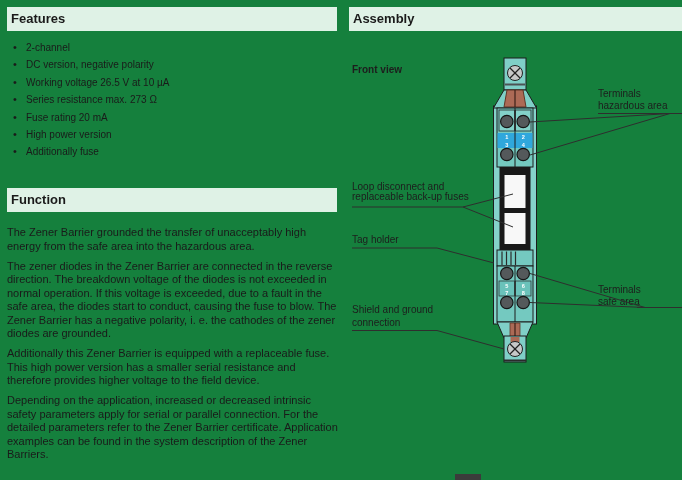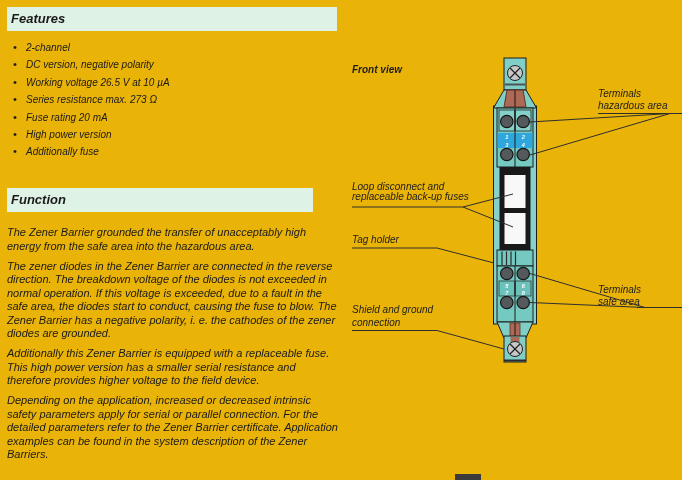--- a/index.html
+++ b/index.html
@@ -1,23 +1,23 @@
 <!DOCTYPE html>
 <html><head>
 <meta charset="utf-8">
 <style>
   * { margin:0; padding:0; box-sizing:border-box; }
   html,body { width:682px; height:480px; background:#ffffff; overflow:hidden;
               font-family:"Liberation Sans", sans-serif; color:#1a1a1a; }
-  .page { position:relative; width:682px; height:480px; background:#eab308;font-style:italic; }
+  .page { position:relative; width:682px; height:480px; background:#15803d; }
 
   .band { position:absolute; height:24px; background:#dff2e6;
           font-size:13px; font-weight:bold; line-height:24px; padding-left:4px; }
   .band-features { left:7px; top:7px; width:330px; }
-  .band-function { left:7px; top:188px; width:306px; }
+  .band-function { left:7px; top:188px; width:330px; }
   .band-assembly { left:349px; top:7px; width:333px; }
 
   .feature-list { position:absolute; left:7px; top:39px; width:330px; list-style:none; }
   .feature-list li { position:relative; font-size:10px; line-height:17.4px; padding-left:19px; }
   .feature-list li::before { content:"\2022"; position:absolute; left:6px; top:0; font-size:11px; }
 
   .function-text { position:absolute; left:7px; top:226px; width:332px; }
   .function-text p { font-size:11px; line-height:13.5px; margin:0 0 6.5px 0; }
 
   .diagram { position:absolute; left:340px; top:36px; width:342px; height:444px; }
@@ -52,20 +52,23 @@
     <span>Function</span>
   </div>
 
   <div class="function-text">
     <p>The Zener Barrier grounded the transfer of unacceptably high energy from the safe area into the hazardous area.</p>
     <p>The zener diodes in the Zener Barrier are connected in the reverse direction. The breakdown voltage of the diodes is not exceeded in normal operation. If this voltage is exceeded, due to a fault in the safe area, the diodes start to conduct, causing the fuse to blow. The Zener Barrier has a negative polarity, i. e. the cathodes of the zener diodes are grounded.</p>
     <p>Additionally this Zener Barrier is equipped with a replaceable fuse. This high power version has a smaller serial resistance and therefore provides higher voltage to the field device.</p>
     <p>Depending on the application, increased or decreased intrinsic safety parameters apply for serial or parallel connection. For the detailed parameters refer to the Zener Barrier certificate. Application examples can be found in the system description of the Zener Barriers.</p>
   </div>
 
+  <div class="band band-assembly">
+    <span>Assembly</span>
+  </div>
 
   <svg class="diagram" viewBox="0 0 342 444">
 
     <text x="12" y="37" class="lbl-bold">Front view</text>
 
     <rect x="153.5" y="70" width="43" height="218" fill="#85d2ca" class="outline"></rect>
 
     <rect x="164" y="22" width="22" height="32" fill="#7fcfc7" class="outline"></rect>
     <line x1="165" y1="48.5" x2="185" y2="48.5" stroke="#4d5254" stroke-width="2"></line>
     <g>

